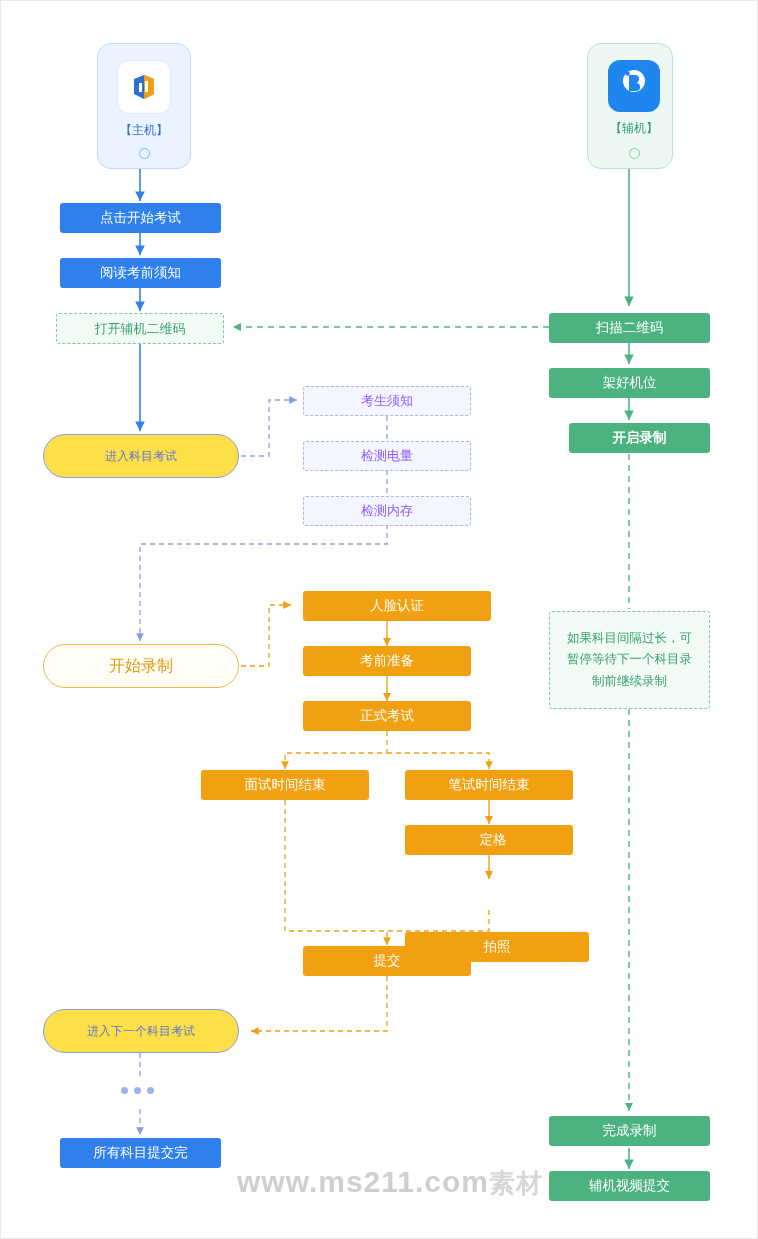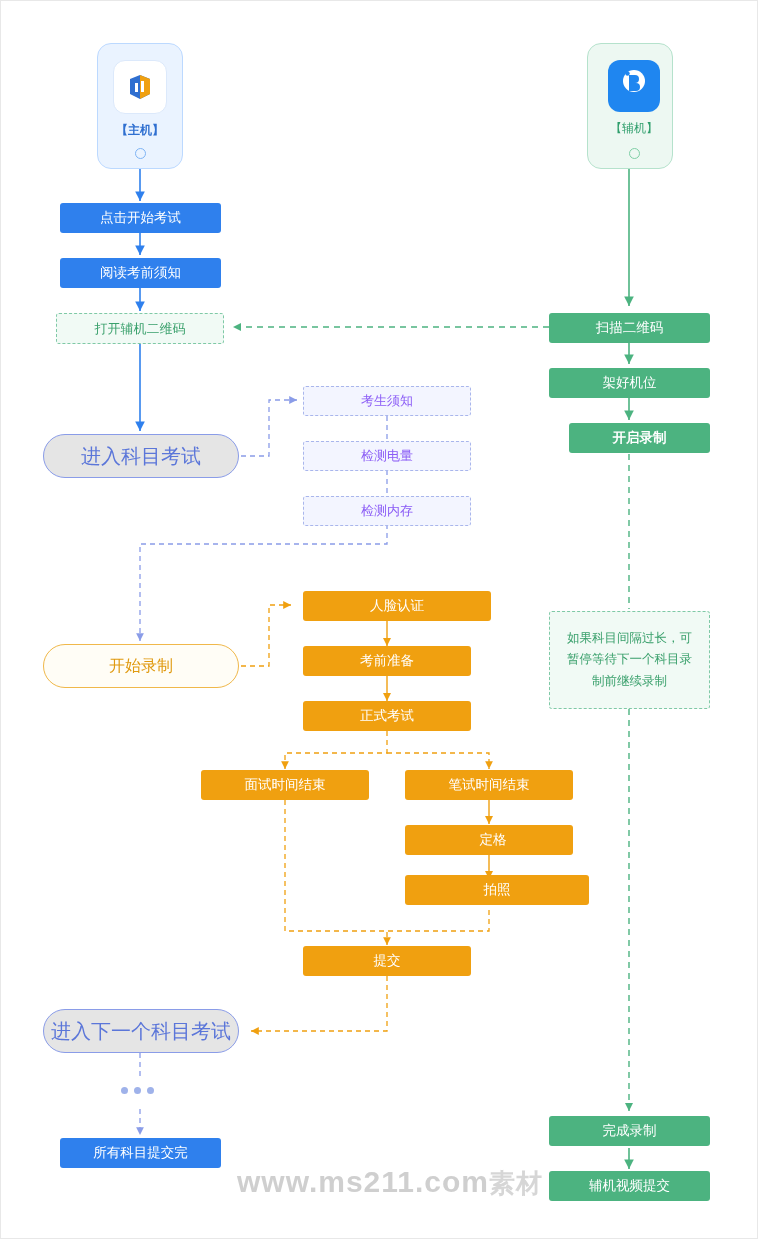--- a/index.html
+++ b/index.html
@@ -32,25 +32,25 @@
   }
   
   .blue-box {
     background: #2f80ed;
     color: #ffffff;
     border-radius: 3px;
     font-size: 13.5px;
   }
   
   .blue-round {
-    background: #e5e5e5;
+    background: #fde047;
     color: #5b76d9;
     border: 1.5px solid #8a9ce8;
     border-radius: 22px;
-    font-size: 20px;
+    font-size: 12px;
   }
   
   .purple-dash {
     background: #f3f5ff;
     color: #8b5cf6;
     border: 1.2px dashed #a9b6ec;
     border-radius: 3px;
     font-size: 13px;
   }
   
@@ -234,21 +234,21 @@
 
     <path d="M284,799 L284,930 L386,930 L386,944" stroke="#f0a010" stroke-width="1.3" fill="none" stroke-dasharray="5,4" marker-end="url(#arrow-orange)"></path>
     <path d="M488,909 L488,930 L386,930" stroke="#f0a010" stroke-width="1.3" fill="none" stroke-dasharray="5,4"></path>
 
     <path d="M386,975 L386,1030 L250,1030" stroke="#f0a010" stroke-width="1.3" fill="none" stroke-dasharray="5,4" marker-end="url(#arrow-orange)"></path>
 
     <path d="M139,1052 L139,1078" stroke="#8a9ce8" stroke-width="1.3" fill="none" stroke-dasharray="5,4"></path>
     <path d="M139,1108 L139,1134" stroke="#8a9ce8" stroke-width="1.3" fill="none" stroke-dasharray="5,4" marker-end="url(#arrow-purple)"></path>
   </svg>
 
-  <div class="phone host" style="left:96px; top:42px; width:86px; height:126px;font-weight:bold;">
+  <div class="phone host" style="left:96px; top:42px; width:94px; height:126px;">
     <div class="screen">
       <svg width="34" height="34" viewBox="0 0 34 34" aria-hidden="true">
         <path d="M7 9 L17 5 L27 9 L27 24 L17 29 L7 24 Z" fill="#2f6fd0"></path>
         <path d="M17 5 L27 9 L27 24 L17 29 Z" fill="#f0a010"></path>
         <rect x="12" y="13" width="3" height="9" fill="#ffffff"></rect>
         <rect x="18" y="11" width="3" height="11" fill="#ffffff"></rect>
       </svg>
     </div>
     <div class="caption">【主机】</div>
     <div class="home"></div>
@@ -279,21 +279,21 @@
   <div class="node orange-round" style="left:42px; top:643px; width:196px; height:44px;">开始录制</div>
 
   <div class="node orange-box" style="left:302px; top:590px; width:188px; height:30px;">人脸认证</div>
   <div class="node orange-box" style="left:302px; top:645px; width:168px; height:30px;">考前准备</div>
   <div class="node orange-box" style="left:302px; top:700px; width:168px; height:30px;">正式考试</div>
 
   <div class="node orange-box" style="left:200px; top:769px; width:168px; height:30px;">面试时间结束</div>
   <div class="node orange-box" style="left:404px; top:769px; width:168px; height:30px;">笔试时间结束</div>
 
   <div class="node orange-box" style="left:404px; top:824px; width:168px; height:30px;padding-left:8px;">定格</div>
-  <div class="node orange-box" style="left:404px; top:874px; width:184px; height:30px;">拍照</div>
+  <div class="node orange-box" style="left:404px; top:931px; width:184px; height:30px;">拍照</div>
 
   <div class="node orange-box" style="left:302px; top:945px; width:168px; height:30px;">提交</div>
 
   <div class="node blue-round" style="left:42px; top:1008px; width:196px; height:44px;">进入下一个科目考试</div>
 
   <div class="dots" style="left:120px; top:1086px;">
     <i></i>
       <i></i>
       <i></i>
   </div>

